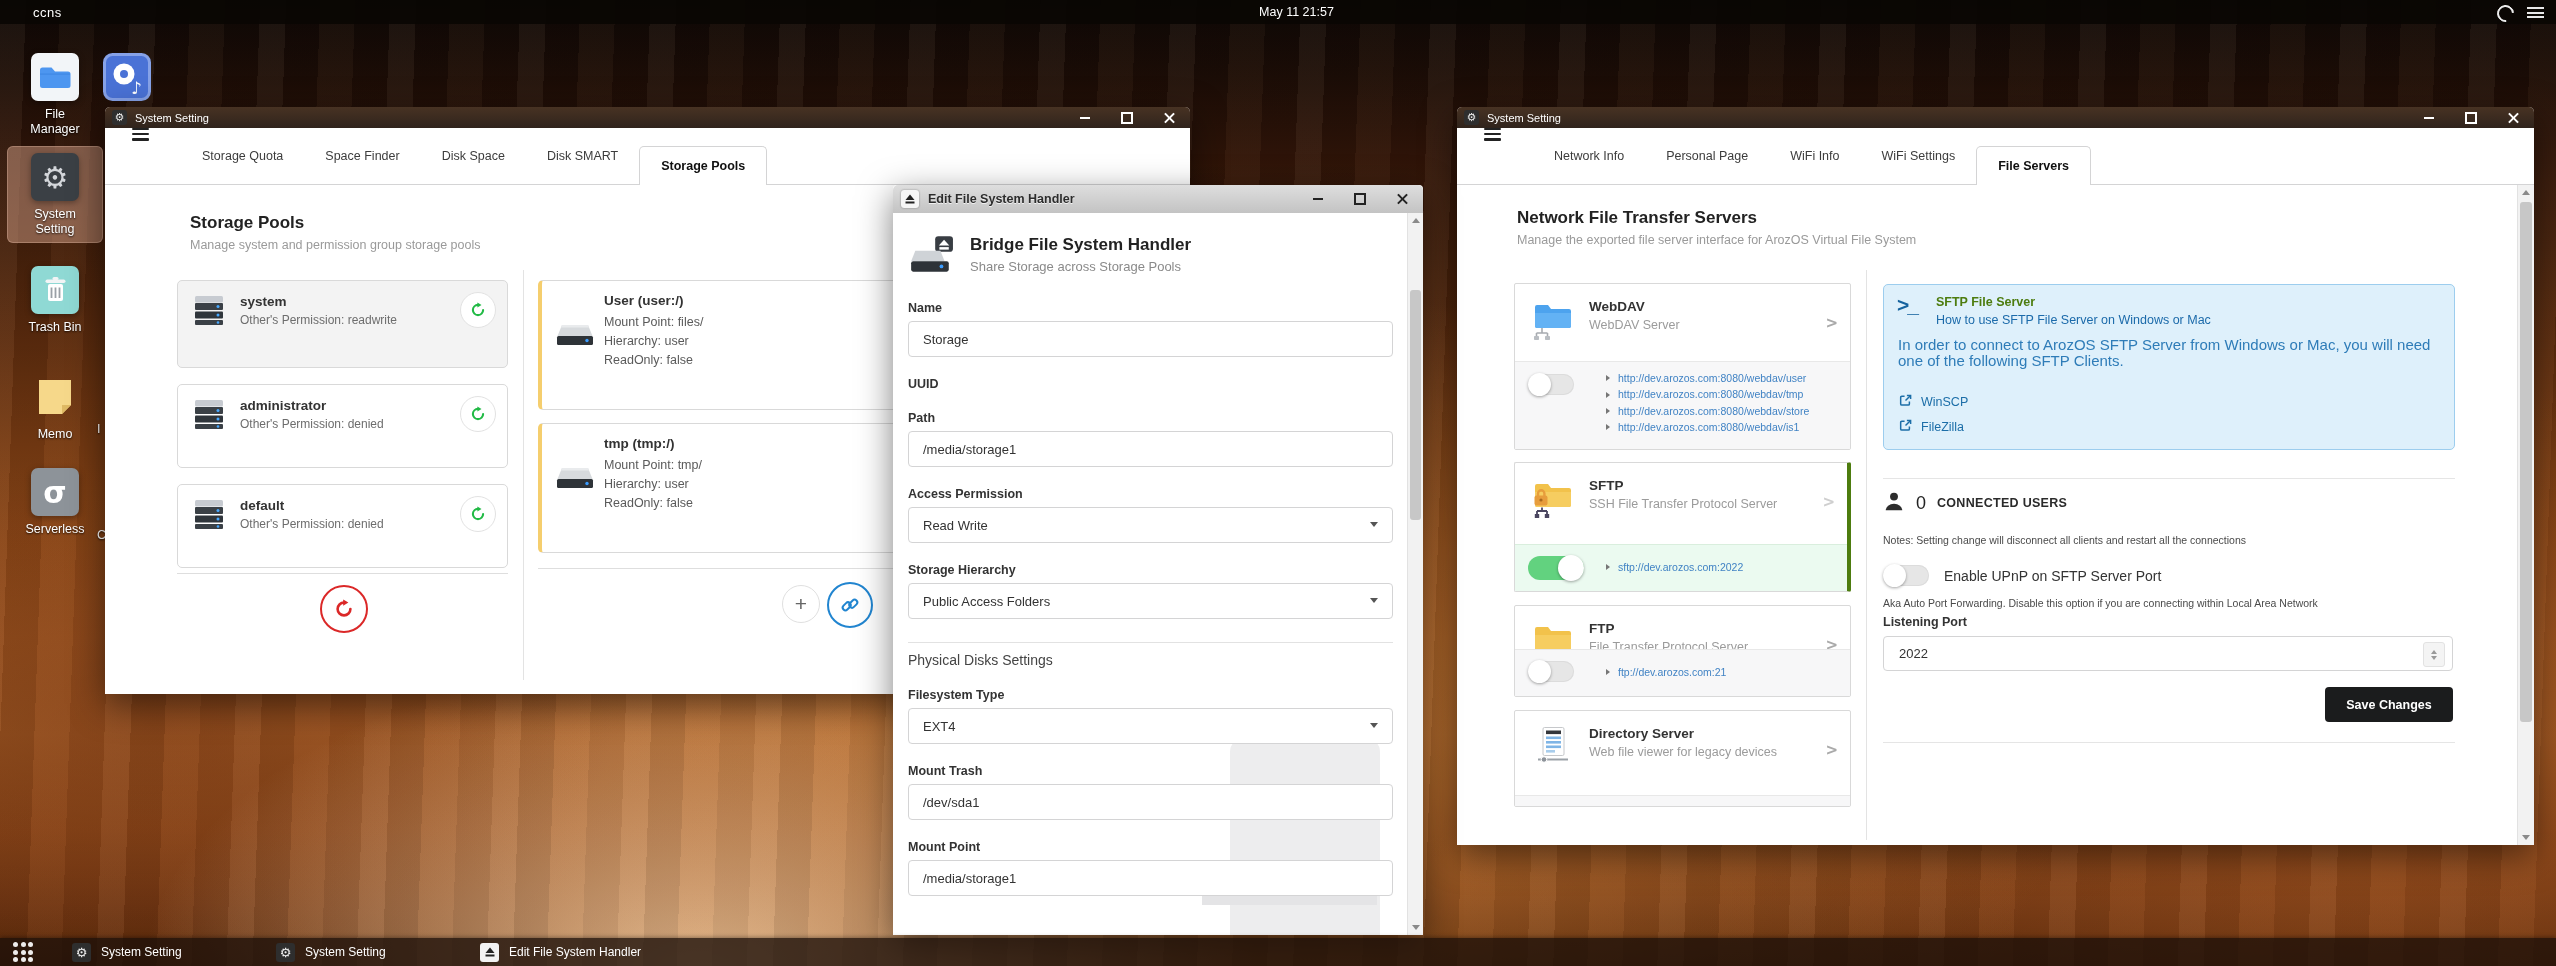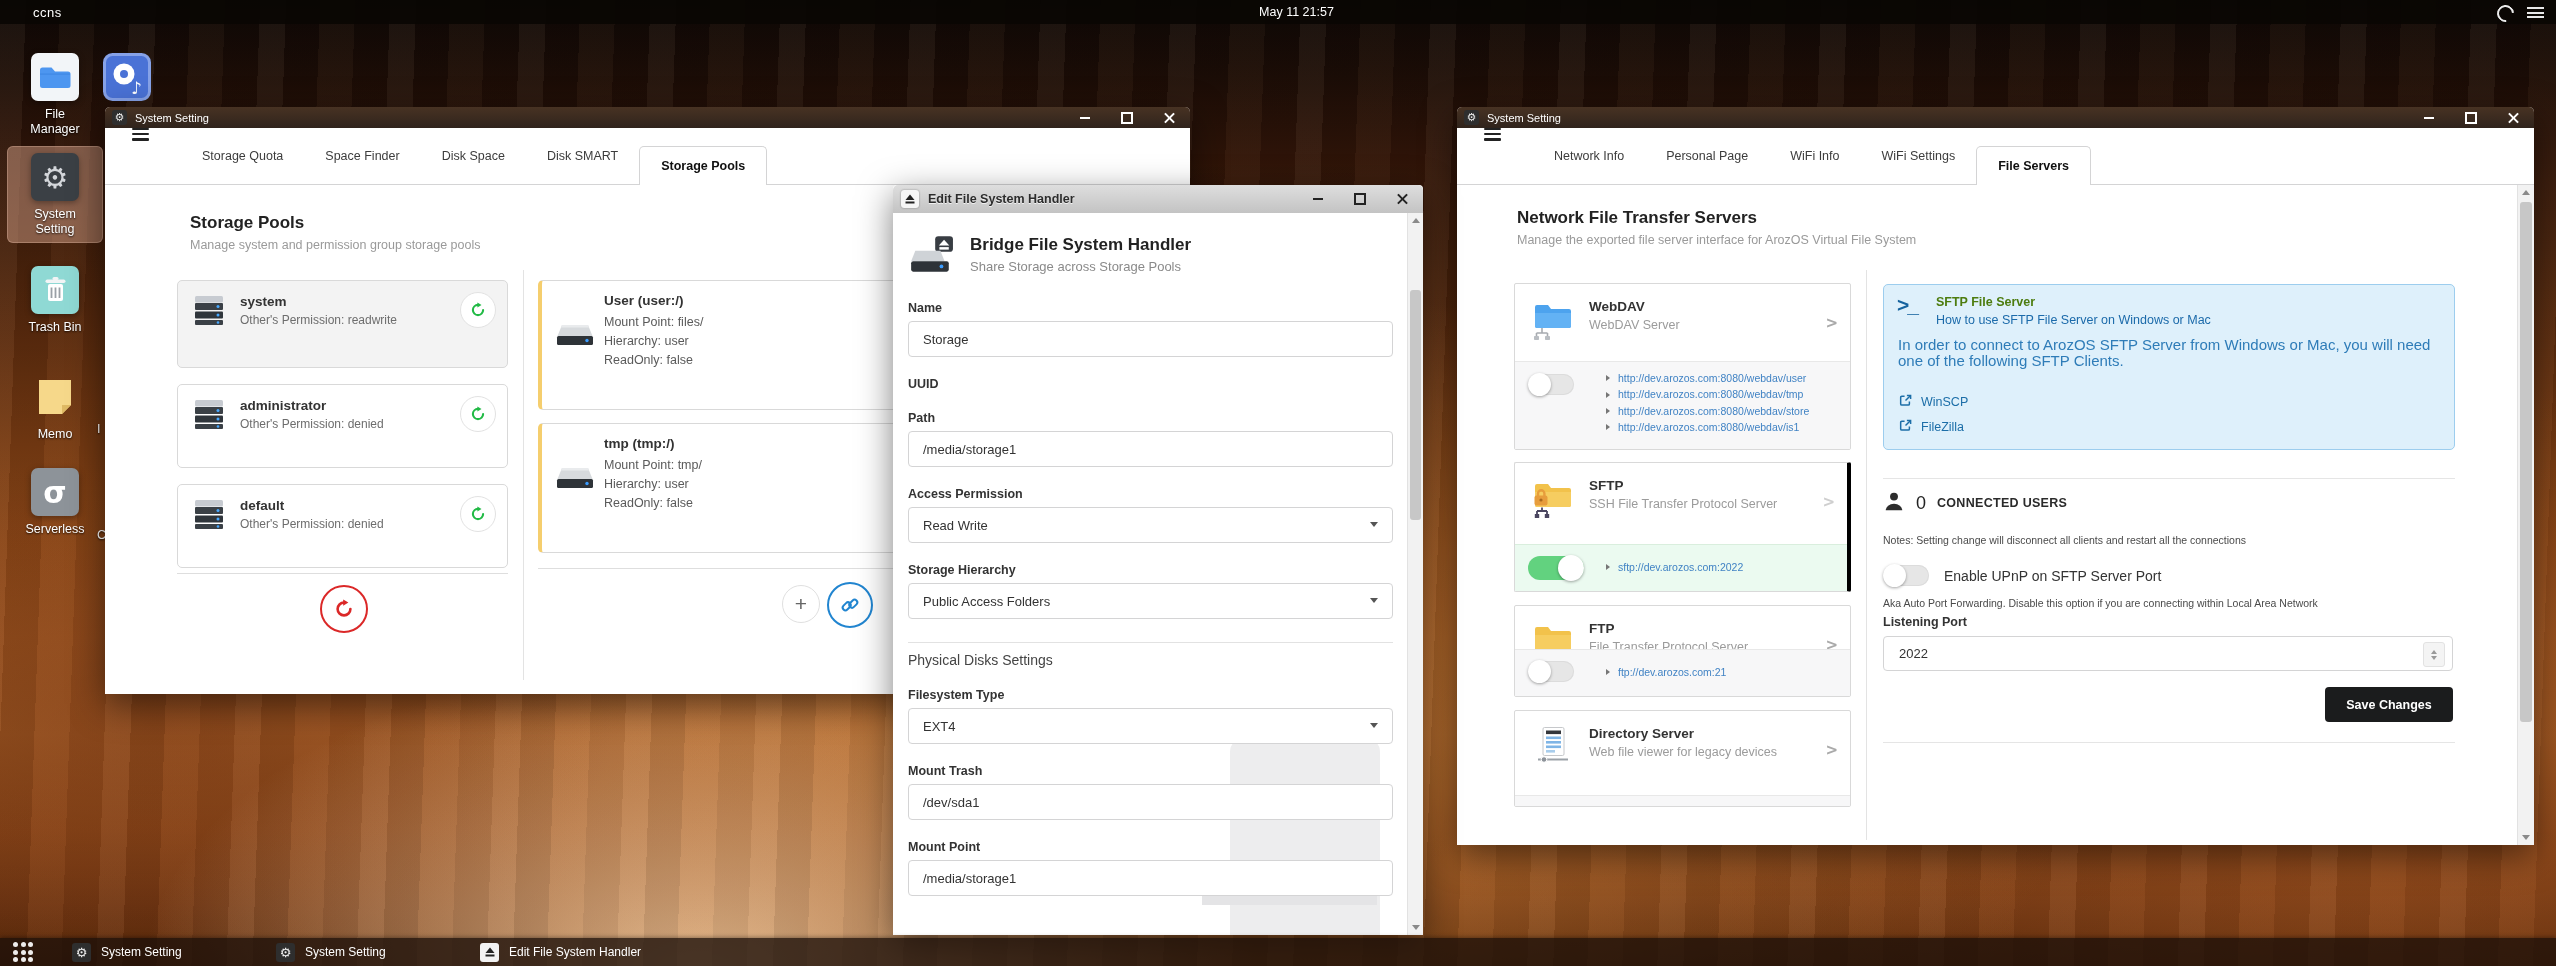--- a/index.html
+++ b/index.html
@@ -96,21 +96,21 @@
   
   .sbar{position:absolute;top:0;bottom:0;background:#f2f2f2;border-left:1px solid #e2e2e2;}
   .sbar .arr{position:absolute;left:0;right:0;height:15px;display:flex;align-items:center;justify-content:center;}
   .sbar .arr span{width:0;height:0;border-left:4px solid transparent;border-right:4px solid transparent;}
   .arr.up span{border-bottom:5px solid #8a8a8a;}
   .arr.down span{border-top:5px solid #8a8a8a;}
   .sbar .thumb{position:absolute;left:2px;right:2px;background:#c7c7c7;border-radius:3px;}
   
   #server-cards{position:absolute;left:57px;top:98px;width:337px;}
   .server-card{position:relative;border:1px solid #d9d9d9;border-radius:2px;background:#fff;overflow:hidden;box-sizing:border-box;}
-  .server-card.sel{border-right:4px solid #000000;padding-left:8px;}
+  .server-card.sel{border-right:4px solid #4d7c0f;padding-left:8px;}
   .server-ico{position:absolute;left:15px;top:15px;}
   .server-name{position:absolute;left:74px;top:15px;font-size:13.5px;font-weight:bold;color:#333;}
   .server-desc{position:absolute;left:74px;top:34px;font-size:12.5px;color:#9b9b9b;}
   .chev{position:absolute;right:12px;top:30px;color:#aaa;font-size:15px;font-weight:bold;font-family:"DejaVu Sans",sans-serif;}
   .server-foot{position:absolute;left:0;right:0;bottom:0;background:#f7f7f8;border-top:1px solid #e8e8e8;}
   .server-foot.on{background:#ebfaf0;border-top:1px solid #d9eedd;}
   .toggle{width:46px;height:21px;border-radius:11px;background:#e6e6e6;position:relative;
     box-shadow:inset 0 0 0 1px #dcdcdc;flex:0 0 auto;}
   .toggle .knob{position:absolute;left:0;top:-1px;width:23px;height:23px;border-radius:50%;background:#fff;
     box-shadow:0 1px 3px rgba(0,0,0,.35);}

